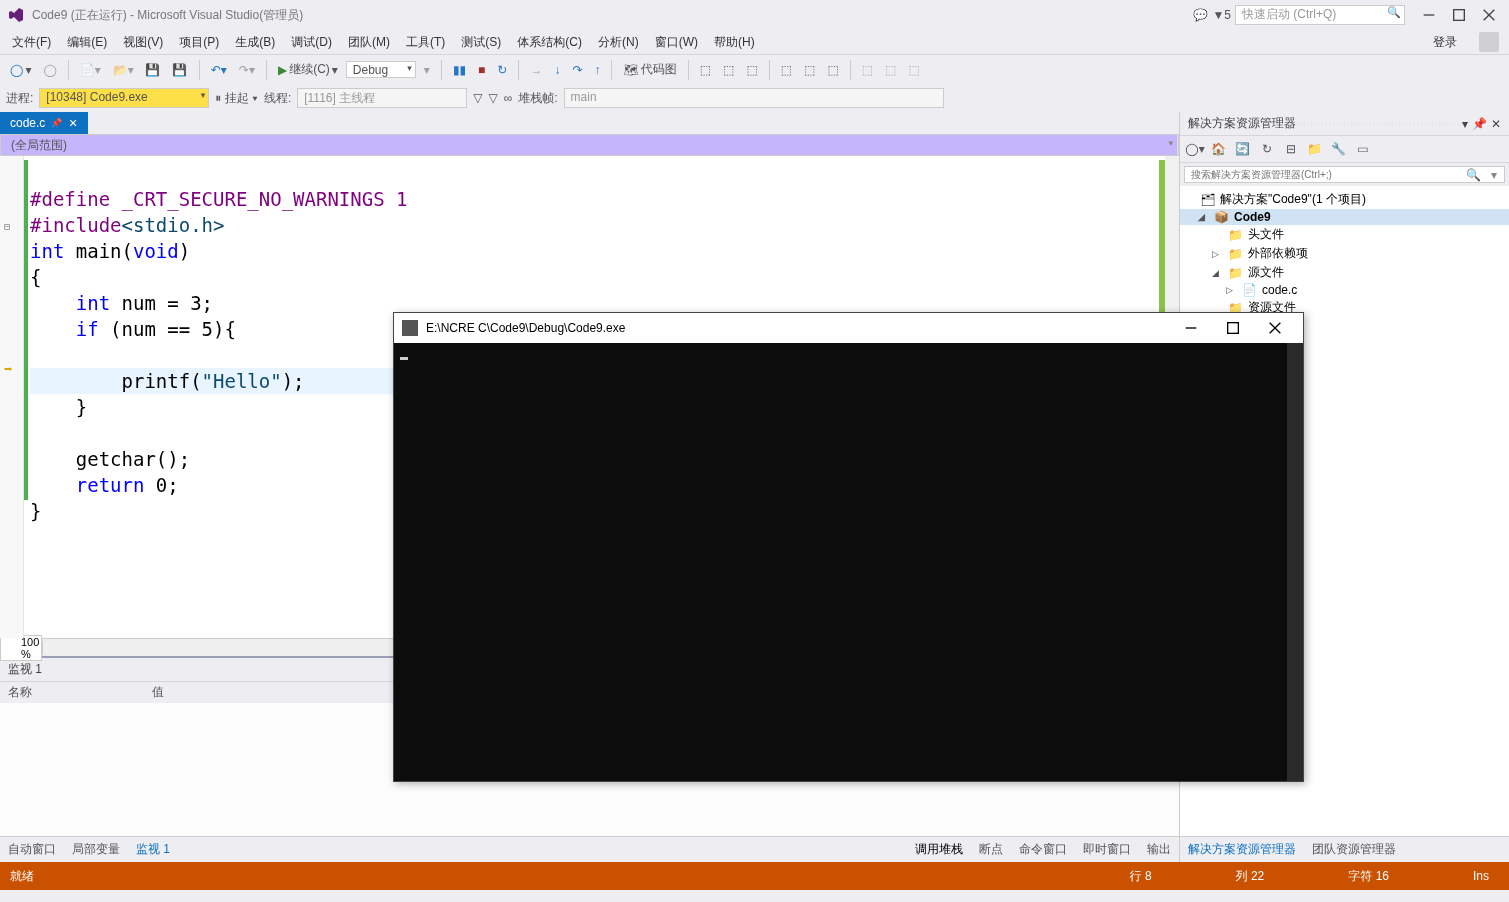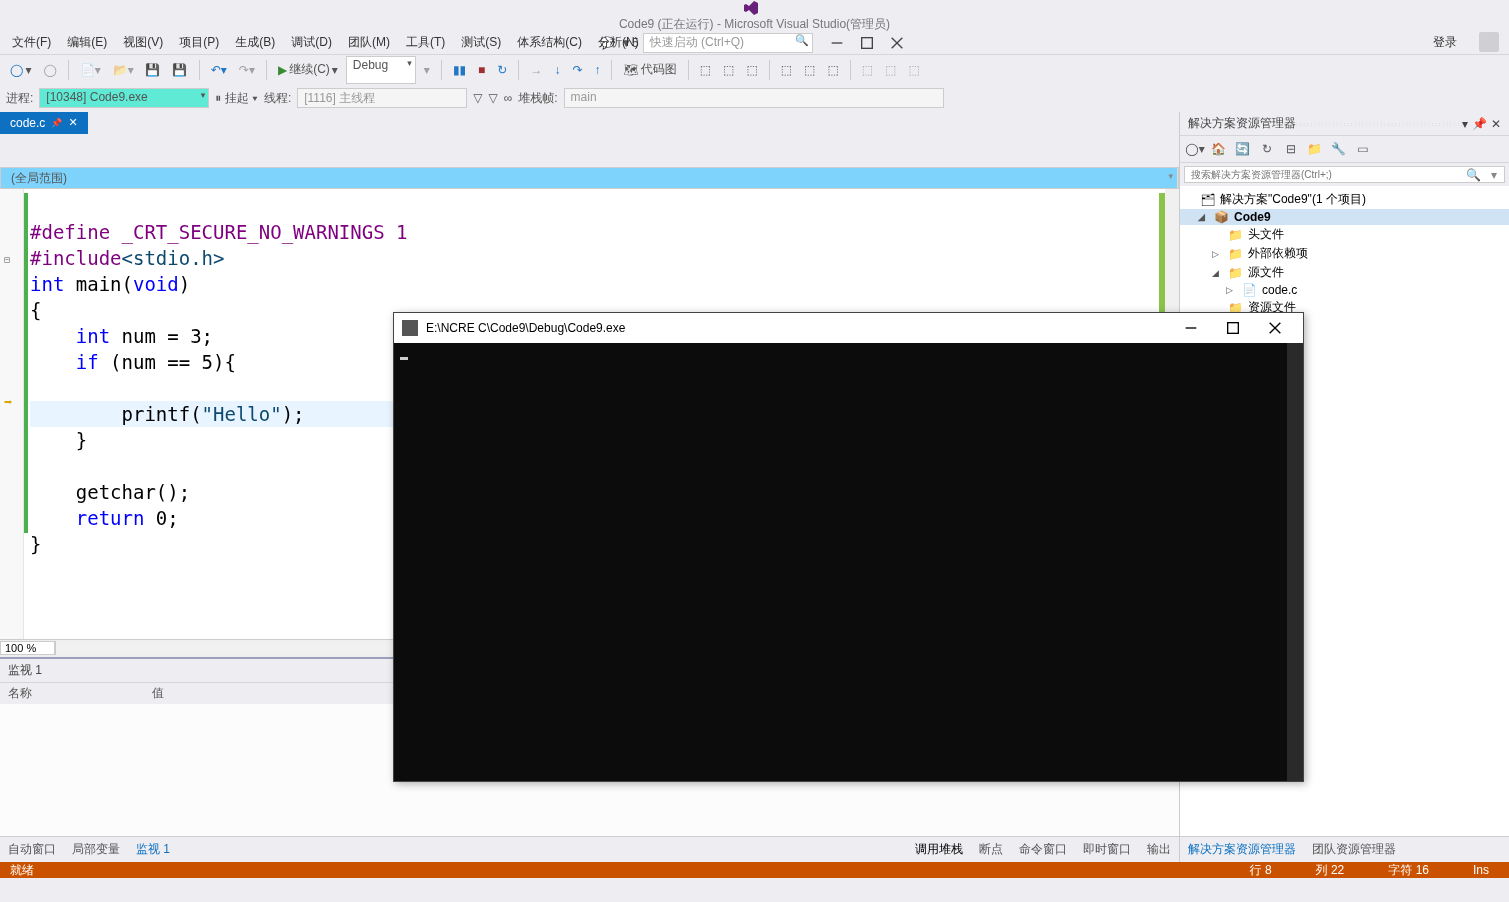--- a/index.html
+++ b/index.html
@@ -1,81 +1,81 @@
 <!DOCTYPE html>
 <html><head>
 <meta charset="utf-8">
 <style>
 * { box-sizing: border-box; margin: 0; padding: 0; }
 body { font-family: "Microsoft YaHei", "Segoe UI", sans-serif; font-size: 12px; background: #eeeef2; overflow: hidden; width: 1509px; height: 902px; position: relative; }
 
 
-.titlebar { height: 30px; background: #eeeef2; display: flex; align-items: center; padding: 0 8px; color: #777; flex-direction: column; }
+.titlebar { height: 30px; background: #eeeef2; display: flex; align-items: center; padding: 0 8px; color: #777; }
 .titlebar .vs-logo { width: 16px; height: 16px; margin-right: 8px; display: flex; }
 .titlebar .title-text { flex: 0 0 auto; }
 .titlebar .spacer { flex: 1; }
 .titlebar .right-controls { display: flex; align-items: center; gap: 4px; }
 .titlebar .flag-count { display: flex; align-items: center; color: #555; }
 .titlebar .quick-launch { width: 170px; height: 20px; border: 1px solid #ccc; background: #fff; padding: 0 18px 0 6px; color: #999; position: relative; }
 .titlebar .quick-launch::after { content: "🔍"; position: absolute; right: 3px; top: 0; font-size: 11px; color: #999; }
 .win-btns { display: flex; gap: 6px; margin-left: 8px; }
 .win-btn { width: 24px; height: 20px; display: flex; align-items: center; justify-content: center; cursor: pointer; }
 
 
 .menubar { height: 24px; background: #eeeef2; display: flex; align-items: center; padding: 0 4px; color: #333; }
 .menubar .menu-item { padding: 2px 8px; cursor: pointer; }
 .menubar .right { margin-left: auto; display: flex; align-items: center; gap: 22px; padding-right: 6px; }
 .avatar { width: 20px; height: 20px; background: #d0d0d4; border-radius: 2px; }
 
 
 .toolbar { height: 30px; background: #eeeef2; display: flex; align-items: center; padding: 0 6px; gap: 4px; border-top: 1px solid #d6d6da; }
 .toolbar .btn { padding: 2px 4px; display: flex; align-items: center; gap: 2px; cursor: pointer; color: #555; }
 .toolbar .sep { width: 1px; height: 20px; background: #ccc; margin: 0 3px; }
-.toolbar .dropdown { border: 1px solid #ccc; background: #fff; padding: 1px 18px 1px 6px; height: 28px; position: relative; color: #555; }
+.toolbar .dropdown { border: 1px solid #ccc; background: #fff; padding: 1px 18px 1px 6px; height: 17px; position: relative; color: #555; }
 .toolbar .dropdown::after { content: "▾"; position: absolute; right: 3px; top: 1px; font-size: 9px; }
 .toolbar .disabled { opacity: 0.5; }
 .icon-sq { width: 16px; height: 16px; display: inline-flex; align-items: center; justify-content: center; font-size: 12px; }
 
 
 .toolbar2 { height: 28px; background: #eeeef2; display: flex; align-items: center; padding: 0 6px; gap: 6px; color: #555; }
-.toolbar2 .dropdown2 { border: 1px solid #ccc; background: #5eead4; padding: 1px 18px 1px 6px; height: 20px; width: 170px; position: relative; }
+.toolbar2 .dropdown2 { border: 1px solid #ccc; background: #fde047; padding: 1px 18px 1px 6px; height: 20px; width: 170px; position: relative; }
 .toolbar2 .dropdown2::after { content: "▾"; position: absolute; right: 3px; top: 1px; font-size: 9px; }
 .toolbar2 .thread-box { border: 1px solid #ccc; background: #f5f5f5; padding: 1px 6px; height: 20px; width: 170px; color: #999; }
 
 
 .main { display: flex; height: 750px; }
 .left-area { flex: 1; display: flex; flex-direction: column; }
 .right-area { width: 330px; display: flex; flex-direction: column; border-left: 1px solid #ccc; }
 
 
 .doc-tabs { height: 22px; display: flex; background: #eeeef2; }
 .doc-tab { background: #0e70c0; color: #fff; padding: 2px 10px; display: flex; align-items: center; gap: 6px; font-size: 12px; }
 .doc-tab .pin { font-size: 9px; }
 .doc-tab .close { font-size: 11px; }
 
 
-.navbar { height: 22px; display: flex; border: 1px solid #ccc; background: #7dd3fc; margin-top: 33px; }
+.navbar { height: 22px; display: flex; border: 1px solid #ccc; background: #c4b5fd; }
 .navbar .nav-seg { flex: 1; padding: 2px 10px; color: #555; border-right: 1px solid #ddd; position: relative; }
 .navbar .nav-seg::after { content: "▾"; position: absolute; right: 4px; top: 3px; font-size: 9px; color: #888; }
 
 
 .editor-wrap { flex: 1; position: relative; background: #fff; display: flex; flex-direction: column; }
 .editor { flex: 1; display: flex; font-family: Consolas, monospace; font-size: 19px; line-height: 26px; overflow: hidden; }
 .gutter { width: 24px; background: #f8f8f8; border-right: 1px solid #e5e5e5; position: relative; }
 .gutter .fold { position: absolute; left: 4px; color: #888; font-size: 10px; }
 .code-area { flex: 1; padding: 4px 6px; position: relative; white-space: pre; }
 .kw-blue { color: #0000ff; }
 .kw-purple { color: #7f007f; }
 .str { color: #0c4a6e; }
 .green-bar { position: absolute; left: 0; top: 4px; width: 4px; height: 340px; background: #4caf50; }
 .code-area .hl { background: #e8f4ff; display: inline-block; width: 100%; }
 .scroll-track { position: absolute; right: 0; top: 0; width: 14px; height: 100%; background: #f0f0f0; }
 .scroll-green { position: absolute; right: 14px; top: 4px; width: 6px; height: 340px; background: #8bc34a; }
 .zoom-bar { height: 18px; display: flex; align-items: center; background: #eeeef2; border-top: 1px solid #ccc; }
-.zoom-box { width: 55px; border: 1px solid #ccc; background: #fff; padding: 0 4px; font-size: 11px; }
+.zoom-box { width: 42px; border: 1px solid #ccc; background: #fff; padding: 0 20px; font-size: 11px; }
 .hscroll { flex: 1; height: 14px; background: #f0f0f0; border-left: 1px solid #ccc; }
 
 
 .watch-panel { height: 180px; border-top: 2px solid #9b9fb9; background: #eeeef2; display: flex; flex-direction: column; }
 .watch-header { padding: 3px 8px; color: #444; }
 .watch-cols { display: flex; background: #eeeef2; padding: 2px 8px; gap: 120px; color: #555; border-top: 1px solid #d6d6da; }
 .watch-body { flex: 1; background: #fcfcfc; }
 
 
 .panel-header { background: #eeeef2; padding: 3px 8px; display: flex; align-items: center; color: #444; position: relative; }
@@ -97,21 +97,21 @@
 .indent-3 { padding-left: 46px; }
 
 
 .bottom-tabs { display: flex; border-top: 1px solid #ccc; background: #eeeef2; padding: 2px 0; }
 .bottom-tabs .btab { padding: 2px 8px; color: #555; cursor: pointer; }
 .bottom-tabs .btab.active { color: #0e70c0; }
 .center-tabs { margin-left: auto; display: flex; }
 .bottom-tabs.right-side .btab.active { color: #0e70c0; }
 
 
-.statusbar { height: 16px; background: #ca5100; color: #fff; display: flex; align-items: center; padding: 0 10px; gap: 24px; font-size: 12px; }
+.statusbar { height: 28px; background: #ca5100; color: #fff; display: flex; align-items: center; padding: 0 10px; gap: 64px; font-size: 12px; }
 .statusbar .sb-left { flex: 1; }
 .statusbar .sb-item { padding: 0 10px; }
 
 
 .console-window { position: absolute; left: 393px; top: 312px; width: 911px; height: 470px; background: #000; border: 1px solid #444; box-shadow: 2px 2px 8px rgba(0,0,0,0.3); }
 .console-title { height: 30px; background: #fff; display: flex; align-items: center; padding: 0 8px; color: #000; font-size: 12px; }
 .console-title .cicon { width: 16px; height: 16px; margin-right: 8px; background: #555; }
 .console-title .ctext { flex: 1; }
 .console-title .cbtns { display: flex; gap: 2px; }
 .console-title .cbtn { width: 40px; height: 24px; display: flex; align-items: center; justify-content: center; cursor: pointer; }

